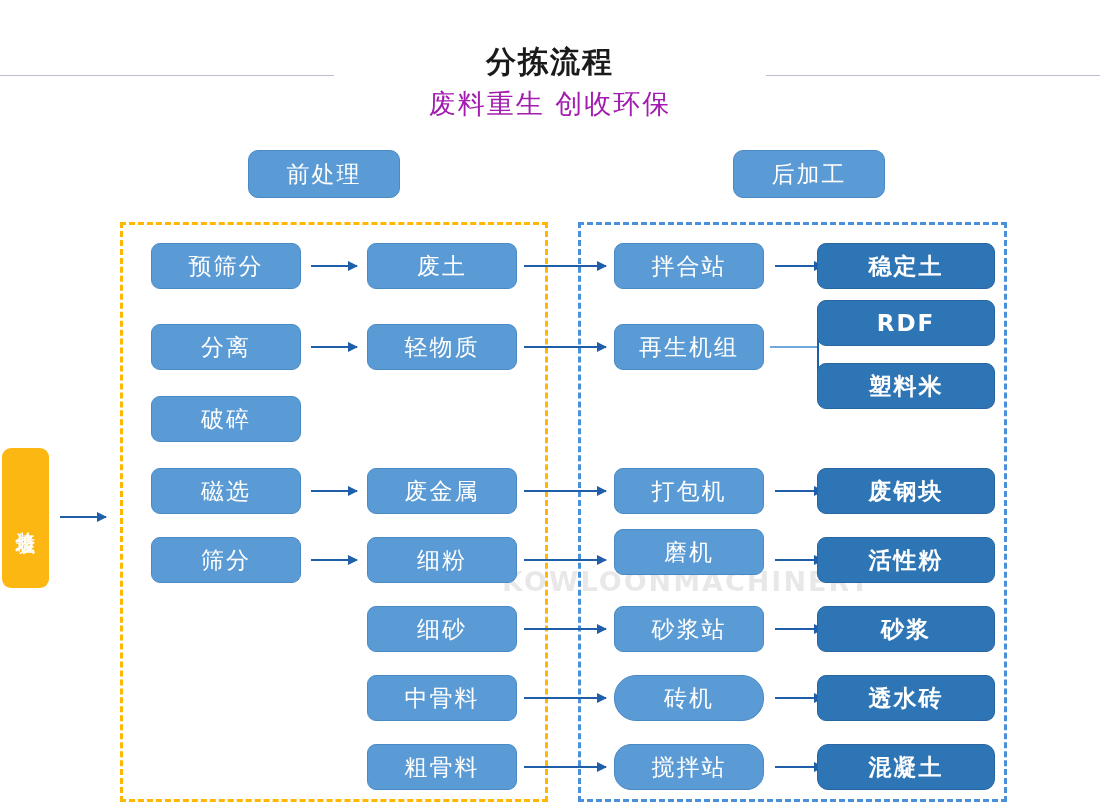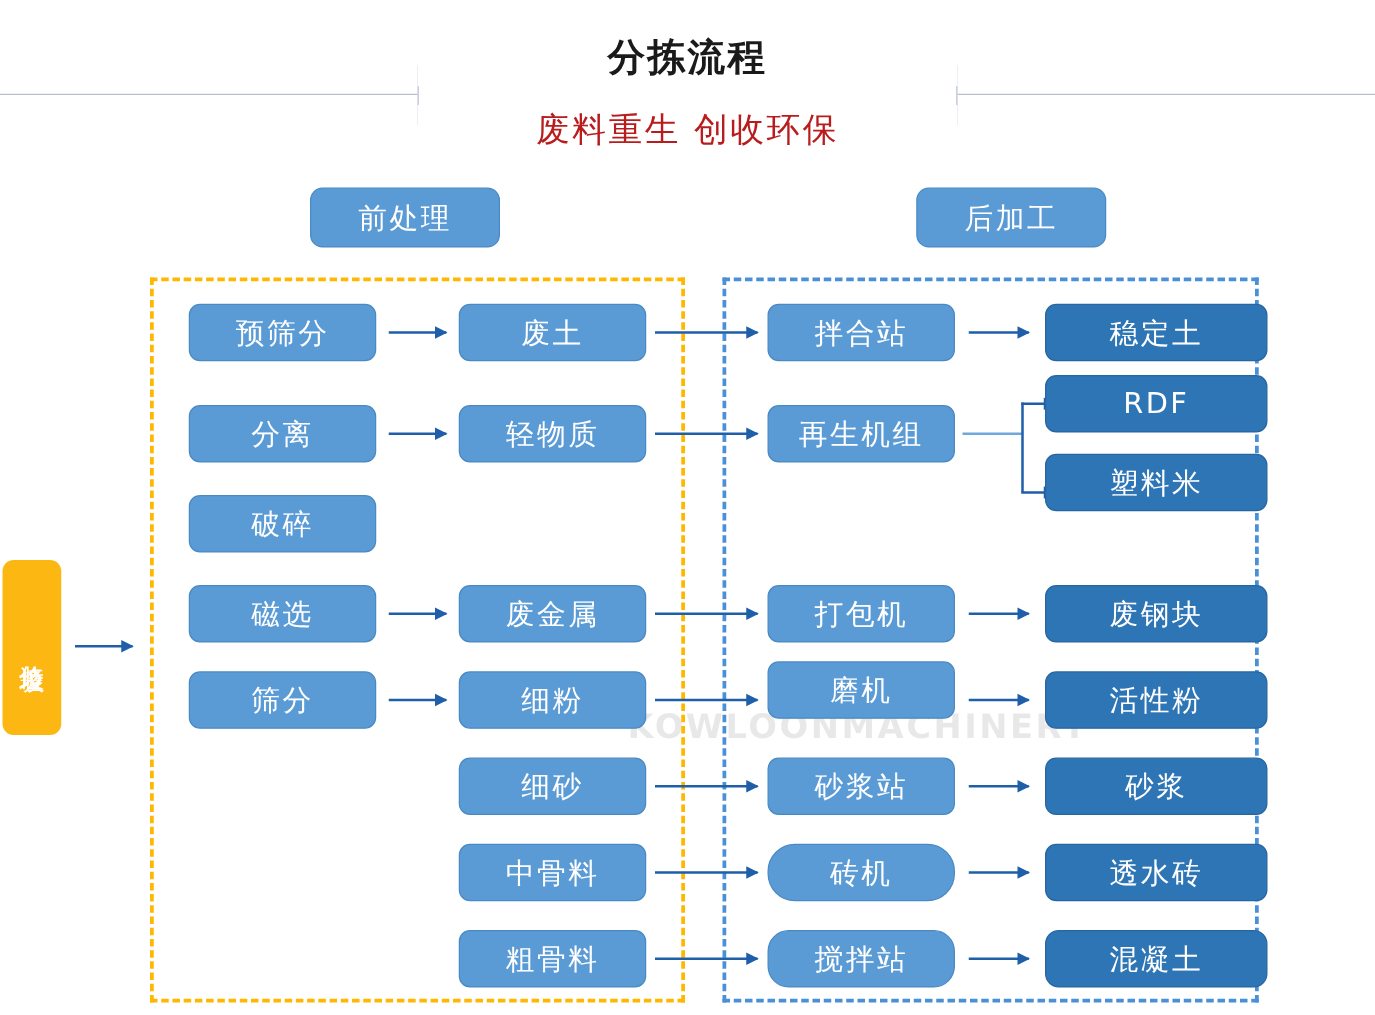--- a/index.html
+++ b/index.html
@@ -12,27 +12,27 @@
   
   #header-rule{
     position:absolute;left:0;top:75px;width:1100px;height:1px;
     background:#b9bfce;
   }
   #header-box{
     position:absolute;left:334px;top:52px;width:432px;height:48px;
     border:1px solid #b9bfce;background:#ffffff;box-sizing:border-box;
   }
   #title-main{
-    position:absolute;left:334px;top:24px;width:432px;
+    position:absolute;left:334px;top:40px;width:432px;
     text-align:center;font-size:30px;font-weight:bold;color:#1a1a1a;
     letter-spacing:2px;background:#fff;padding:2px 0;
   }
   #title-sub{
     position:absolute;left:334px;top:84px;width:432px;
-    text-align:center;font-size:27px;color:#b91c1c;
+    text-align:center;font-size:27px;color:#a21caf;
     letter-spacing:2px;background:#fff;padding:2px 0;
   }
 
   
   #watermark{
     position:absolute;left:500px;top:470px;width:420px;height:130px;
     pointer-events:none;user-select:none;
   }
   #wm-cn{
     position:absolute;left:0;top:0;width:420px;
@@ -81,21 +81,21 @@
     color:#ffffff;font-size:23px;letter-spacing:2px;
     box-sizing:border-box;white-space:nowrap;
   }
   .node.light{background:#5b9bd5;border:1px solid #4a8ac4;}
   .node.dark {background:#2e75b6;border:1px solid #2766a0;}
 
   
   .c1{left:151px;width:150px;}
   .c2{left:367px;width:150px;}
   .c3{left:614px;width:150px;}
-  .c4{left:836px;width:178px;}
+  .c4{left:817px;width:178px;font-weight:bold;}
 
   
   .arrow{position:absolute;height:2px;background:#1f5fa9;}
   .arrow::after{
     content:"";position:absolute;right:-1px;top:-4px;
     width:0;height:0;
     border-left:10px solid #1f5fa9;
     border-top:5px solid transparent;
     border-bottom:5px solid transparent;
   }

